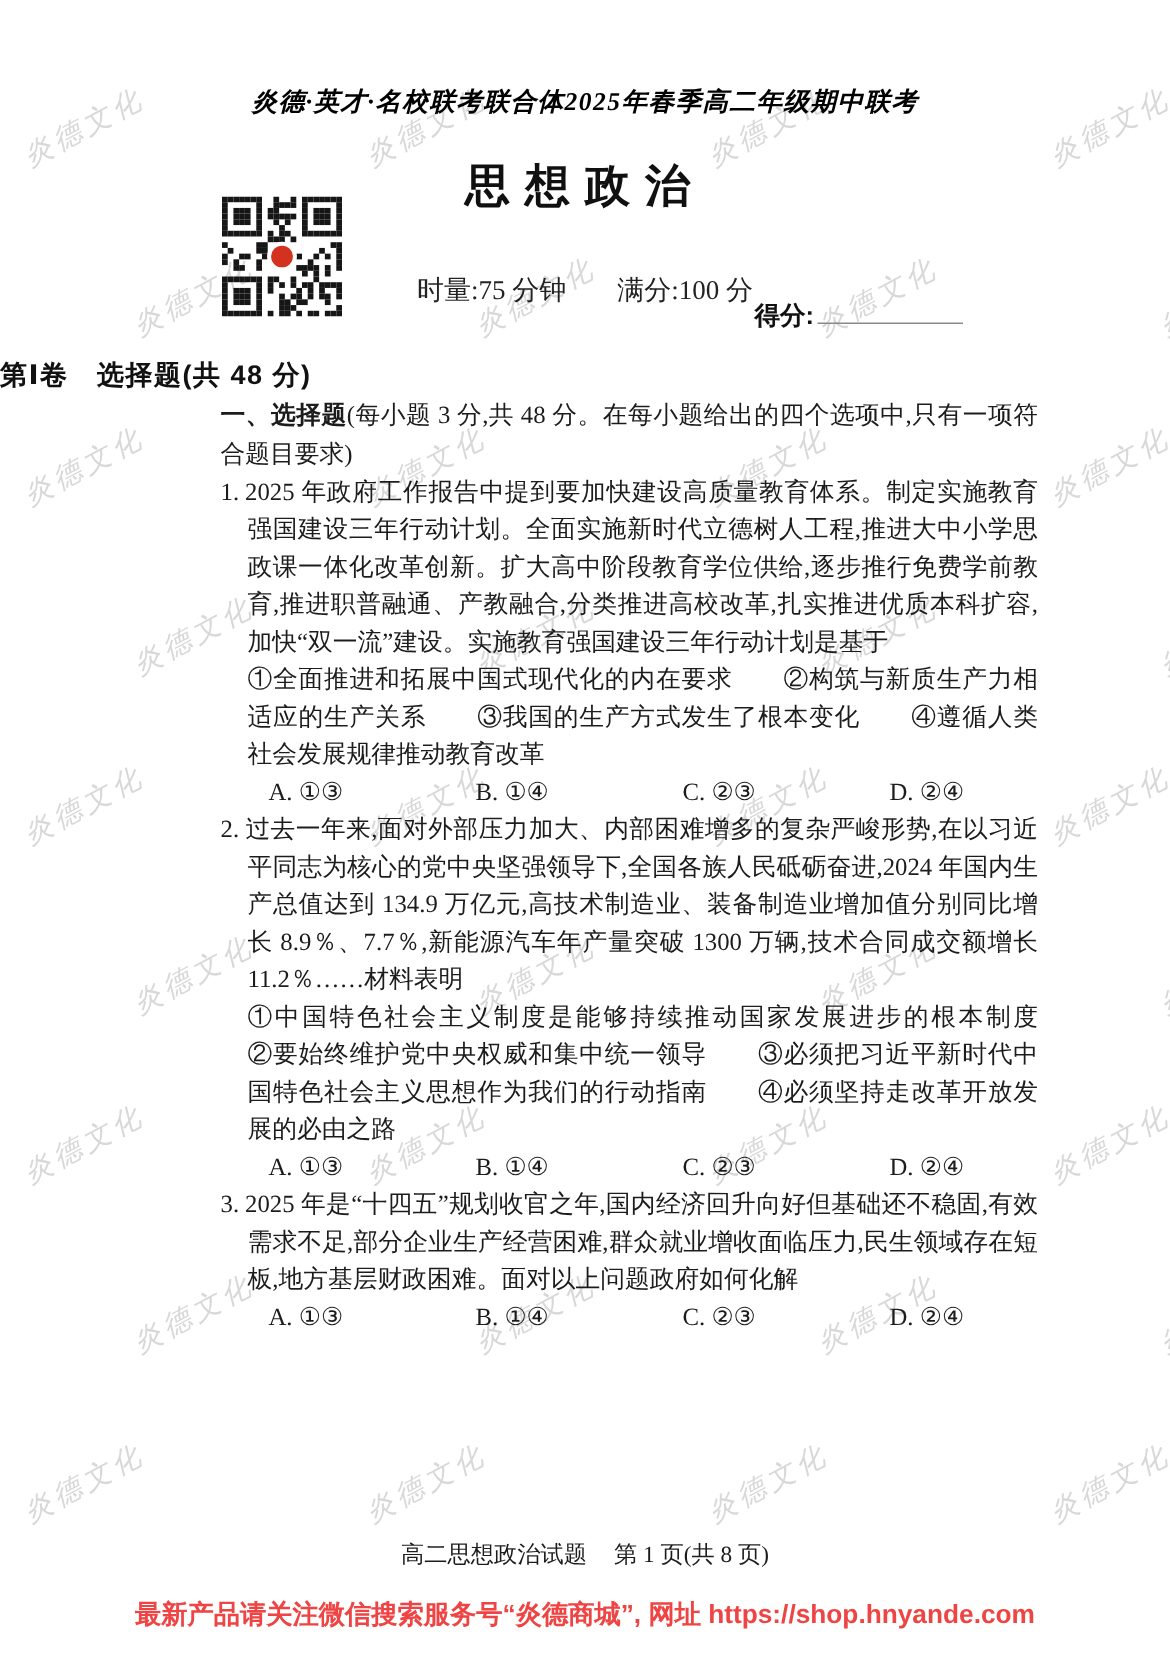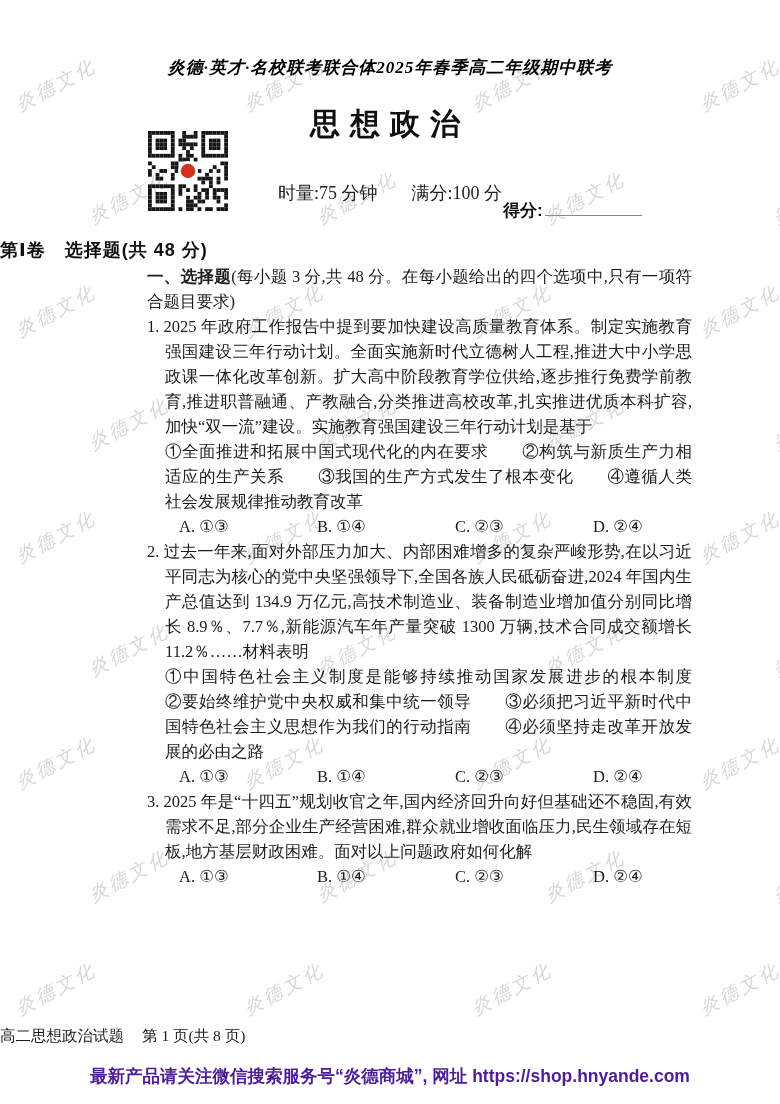--- a/index.html
+++ b/index.html
@@ -43,28 +43,28 @@
     font-size:16.5px;line-height:25px;text-align:justify;color:#1c1c1c;margin-left:27px;
   }
   .instr-lead{font-family:"Liberation Sans","DejaVu Sans",sans-serif;font-weight:bold;}
   .q-stem{padding-left:18px;text-indent:-18px;}
   .q-num{margin-right:4px;}
   .q-body{padding-left:18px;}
   .q-opts{display:flex;padding-left:32px;align-items:flex-end;}
   .opt{width:138px;flex:none;}
   .opt:last-child{width:auto;}
   .footer{
-    position:absolute;top:1026px;left:0;width:100%;
+    position:absolute;top:1026px;left:0;width:100%;text-align:center;
     font-size:15.5px;color:#1c1c1c;
   }
   .footer .fgap{display:inline-block;width:18px;}
   .promo{
     position:absolute;top:1064px;left:0;width:100%;text-align:center;
     font-family:"Liberation Sans","DejaVu Sans",sans-serif;
-    font-size:17.5px;font-weight:bold;color:#4c1d95;
+    font-size:17.5px;font-weight:bold;color:#ef4444;
   }
 </style>
 </head>
 <body>
 
 <div class="page">
   <div class="wm-layer">
       <span class="wm" style="left: 12px; top: 72px;">炎德文化</span>
       <span class="wm" style="left: 240px; top: 72px;">炎德文化</span>
       <span class="wm" style="left: 468px; top: 72px;">炎德文化</span>

